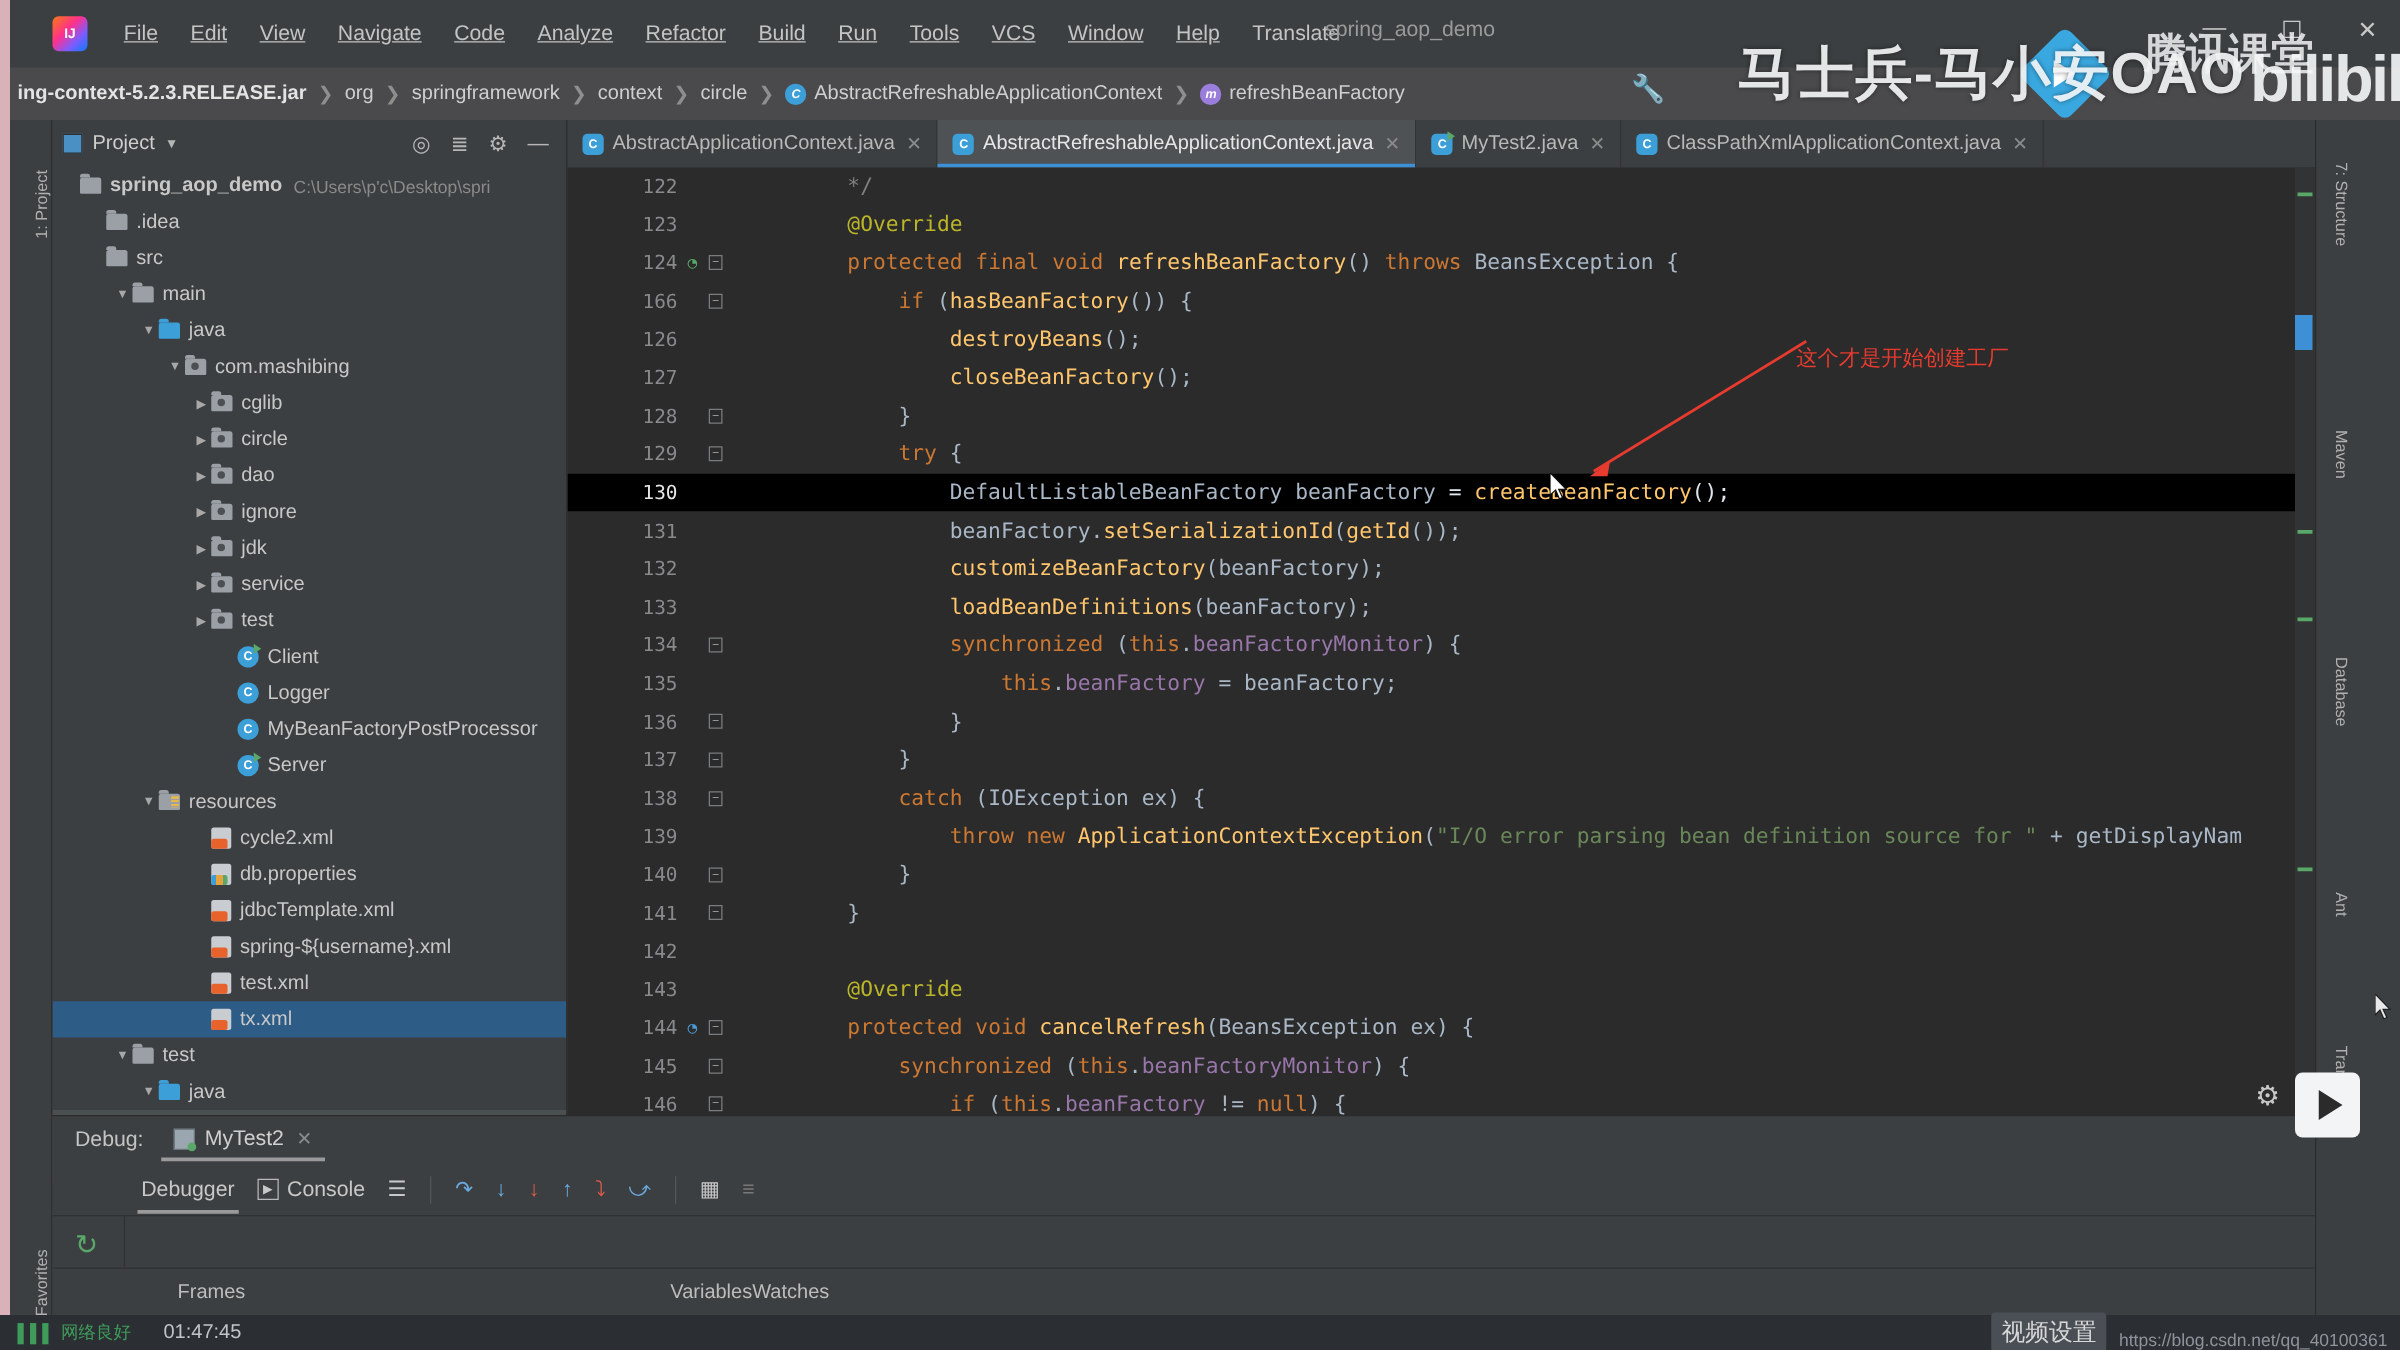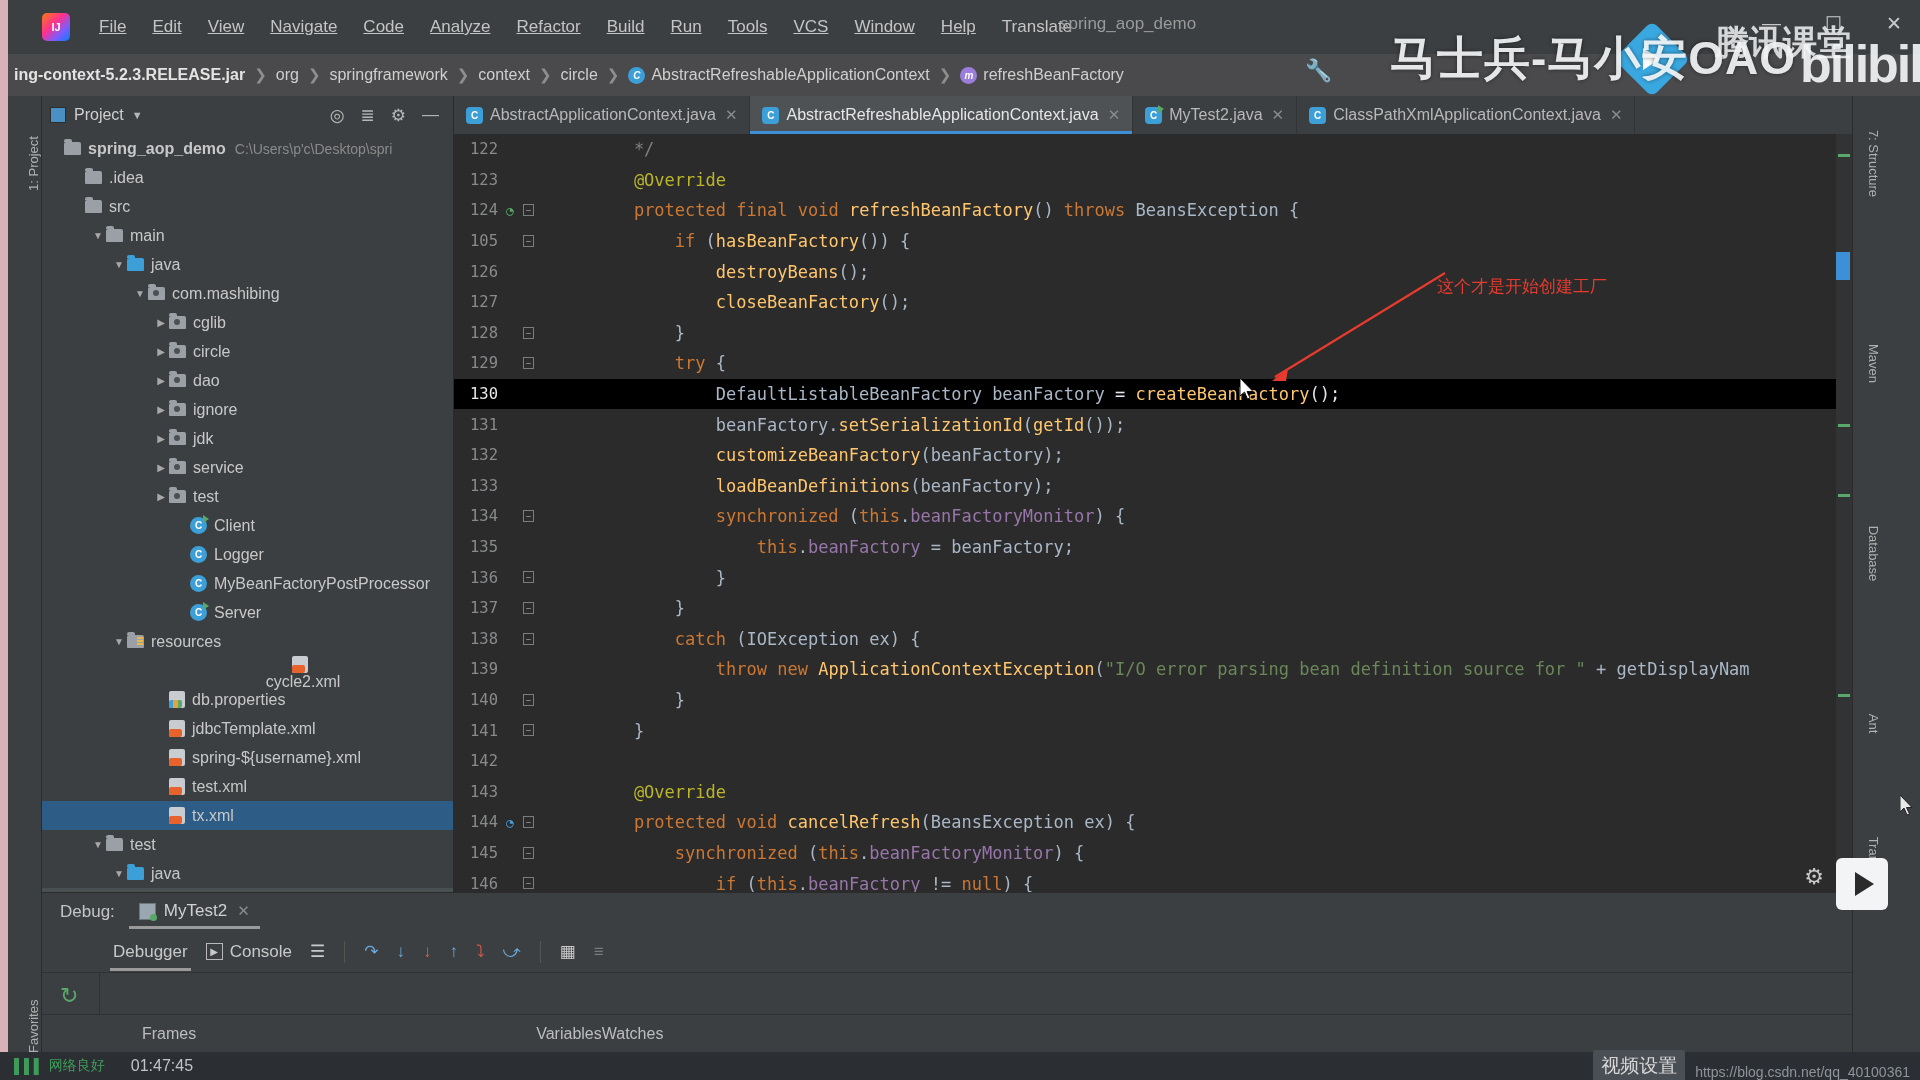--- a/index.html
+++ b/index.html
@@ -80,21 +80,21 @@
   .tab.active::after { content:""; position:absolute; left:0; right:0; bottom:0; height:3px; background:#3d8fd6; }
   .tab .x { margin-left:9px; color:#8b8b8b; font-size:15px; }
   .tab-ico { width:17px; height:17px; border-radius:4px; background:#3c9fd8; color:#fff; font-size:10px;
              line-height:17px; text-align:center; font-weight:bold; margin-right:7px; flex:none; }
   .tab-ico.green { background:#3c9fd8; position:relative; }
   .tab-ico.green::after { content:""; position:absolute; right:-2px; top:-2px; width:0;height:0;
              border-left:6px solid #59a869; border-top:4px solid transparent; border-bottom:4px solid transparent; }
 
   #code { position:absolute; left:0; top:38px; right:0; bottom:0; overflow:hidden;
           font-family:"DejaVu Sans Mono", monospace; font-size:17px; }
-  .cl { height:30.6px; display:flex; align-items:center; white-space:pre; }
+  .cl { height:30.6px; display:flex; align-items:center; white-space:pre;padding-left:44px; }
   .cl.hl { background:#000000; }
   .gut { width:52px; text-align:right; padding-right:8px; color:#888a8c; font-size:15.5px; flex:none;
          font-family:"DejaVu Sans Mono", monospace; }
   .cl.hl .gut { color:#e8e8e8; }
   .marks { width:46px; flex:none; position:relative; height:30.6px; }
   .fold { position:absolute; left:17px; top:9px; width:11px; height:12px; border:1px solid #7a7d80; color:#9a9da0;
           font-size:9px; line-height:10px; text-align:center; }
   .ovr { position:absolute; left:0px; top:8px; width:13px; height:14px; color:#59a869; font-size:13px; }
   .ovr.blue { color:#4a9bd8; }
   .ctext { color:#a9b7c6; flex:1; }
@@ -324,21 +324,21 @@
         <div class="trow" style="padding-left: 132px;">
           <span class="arrow"></span>
           <span class="cls run">C</span>
           <span class="tlabel">Server</span>
         </div>
         <div class="trow" style="padding-left: 69px;">
           <span class="arrow">▼</span>
           <span class="folder res"></span>
           <span class="tlabel">resources</span>
         </div>
-        <div class="trow" style="padding-left: 111px; flex-direction: column;">
+        <div class="trow" style="padding-left: 111px;">
           <span class="arrow"></span>
           <span class="xmlf"></span>
           <span class="tlabel">cycle2.xml</span>
         </div>
         <div class="trow" style="padding-left: 111px;">
           <span class="arrow"></span>
           <span class="xmlf prop"></span>
           <span class="tlabel">db.properties</span>
         </div>
         <div class="trow" style="padding-left: 111px;">
@@ -404,21 +404,21 @@
         <div class="tab">
           <span class="tab-ico">C</span>
           <span>ClassPathXmlApplicationContext.java</span>
           <span class="x">✕</span>
         </div>
       </div>
     <div id="code">
         <div class="cl"><span class="gut">122</span><span class="marks"></span><span class="ctext"><span class="com">        */</span></span></div>
         <div class="cl"><span class="gut">123</span><span class="marks"></span><span class="ctext"><span class="ann">        @Override</span></span></div>
         <div class="cl"><span class="gut">124</span><span class="marks"><span class="fold">−</span><span class="ovr">◔</span></span><span class="ctext">        <span class="kw">protected</span> <span class="kw">final</span> <span class="kw">void</span> <span class="fn">refreshBeanFactory</span>() <span class="kw">throws</span> <span class="typ">BeansException</span> {</span></div>
-        <div class="cl"><span class="gut">105</span><span class="marks"><span class="fold">−</span></span><span class="ctext">            <span class="kw">if</span> (<span class="fn">hasBeanFactory</span>()) {</span></div>
+        <div class="cl"><span class="gut">166</span><span class="marks"><span class="fold">−</span></span><span class="ctext">            <span class="kw">if</span> (<span class="fn">hasBeanFactory</span>()) {</span></div>
         <div class="cl"><span class="gut">126</span><span class="marks"></span><span class="ctext">                <span class="fn">destroyBeans</span>();</span></div>
         <div class="cl"><span class="gut">127</span><span class="marks"></span><span class="ctext">                <span class="fn">closeBeanFactory</span>();</span></div>
         <div class="cl"><span class="gut">128</span><span class="marks"><span class="fold">−</span></span><span class="ctext">            }</span></div>
         <div class="cl"><span class="gut">129</span><span class="marks"><span class="fold">−</span></span><span class="ctext">            <span class="kw">try</span> {</span></div>
         <div class="cl hl"><span class="gut">130</span><span class="marks"></span><span class="ctext">                <span class="typ">DefaultListableBeanFactory</span> <span class="typ">beanFactory</span> = <span class="fn">createBeanFactory</span>();</span></div>
         <div class="cl"><span class="gut">131</span><span class="marks"></span><span class="ctext">                <span class="typ">beanFactory</span>.<span class="fn">setSerializationId</span>(<span class="fn">getId</span>());</span></div>
         <div class="cl"><span class="gut">132</span><span class="marks"></span><span class="ctext">                <span class="fn">customizeBeanFactory</span>(<span class="typ">beanFactory</span>);</span></div>
         <div class="cl"><span class="gut">133</span><span class="marks"></span><span class="ctext">                <span class="fn">loadBeanDefinitions</span>(<span class="typ">beanFactory</span>);</span></div>
         <div class="cl"><span class="gut">134</span><span class="marks"><span class="fold">−</span></span><span class="ctext">                <span class="kw">synchronized</span> (<span class="kw">this</span>.<span class="fld">beanFactoryMonitor</span>) {</span></div>
         <div class="cl"><span class="gut">135</span><span class="marks"></span><span class="ctext">                    <span class="kw">this</span>.<span class="fld">beanFactory</span> = <span class="typ">beanFactory</span>;</span></div>

